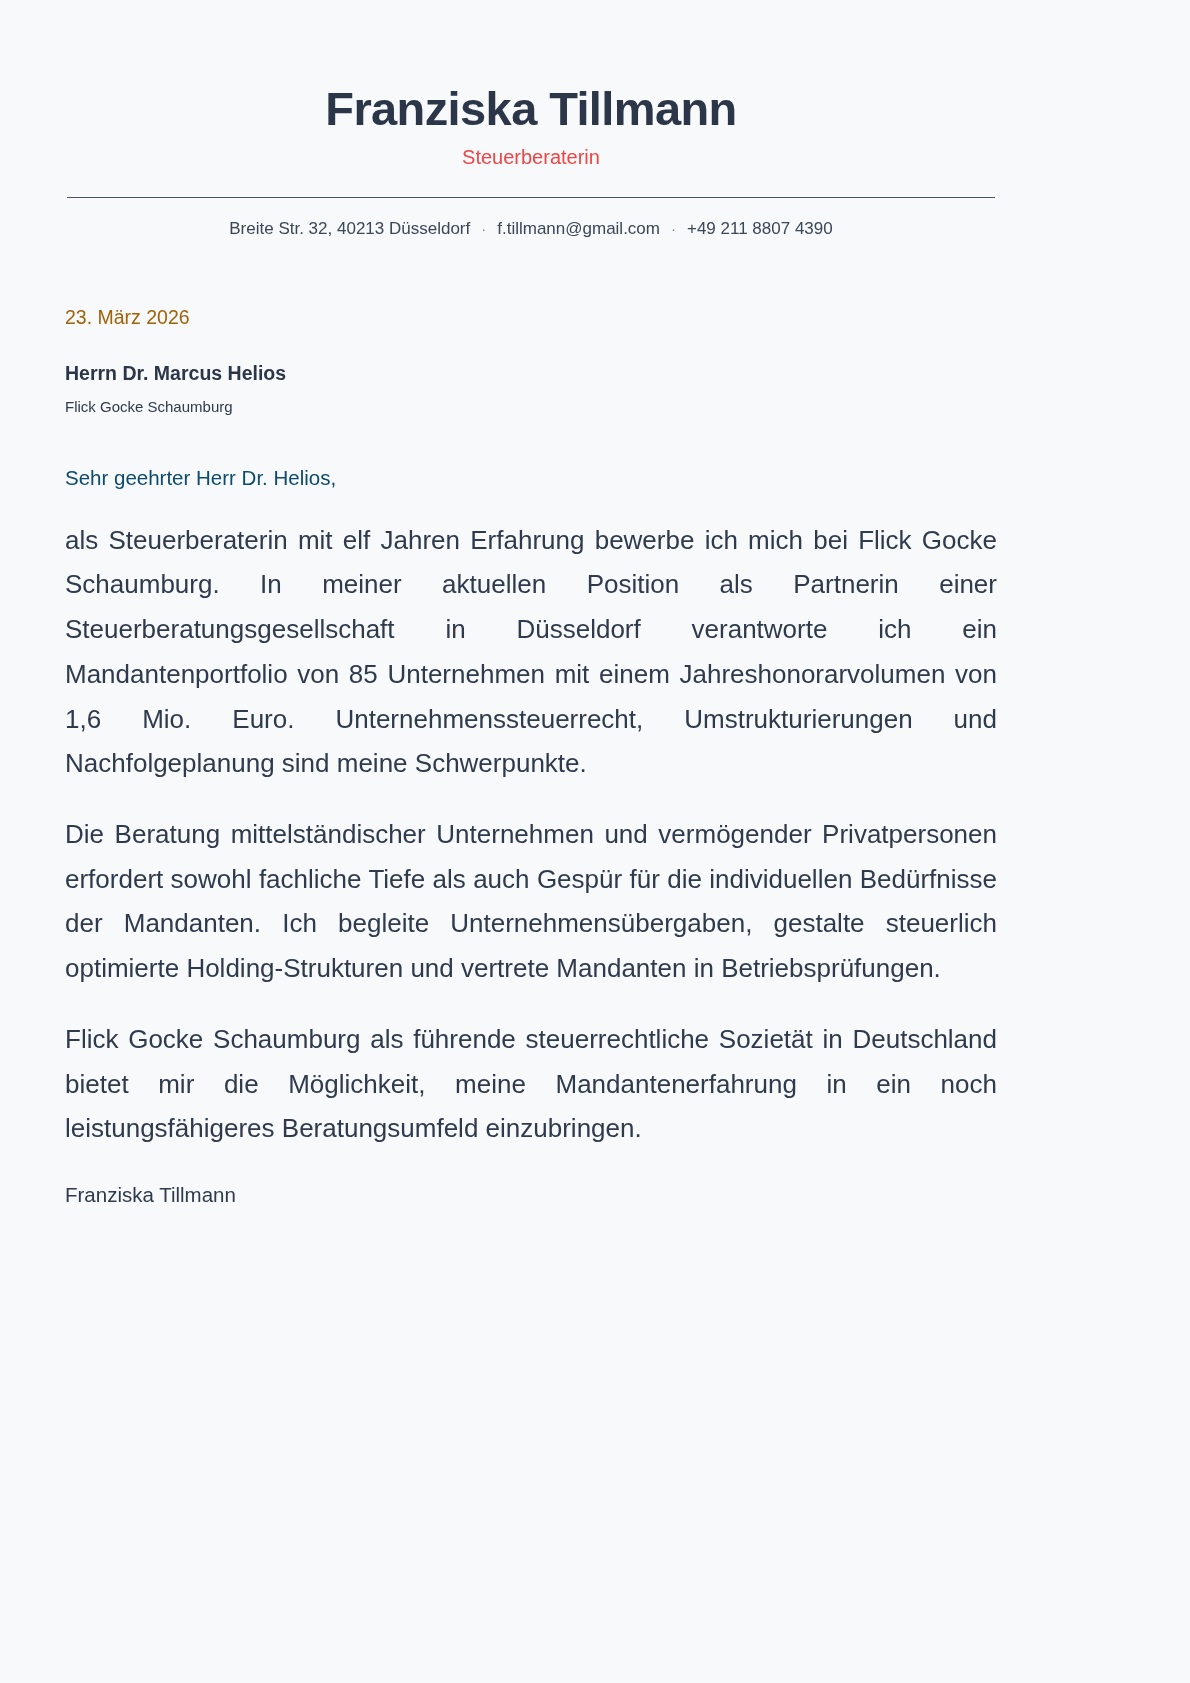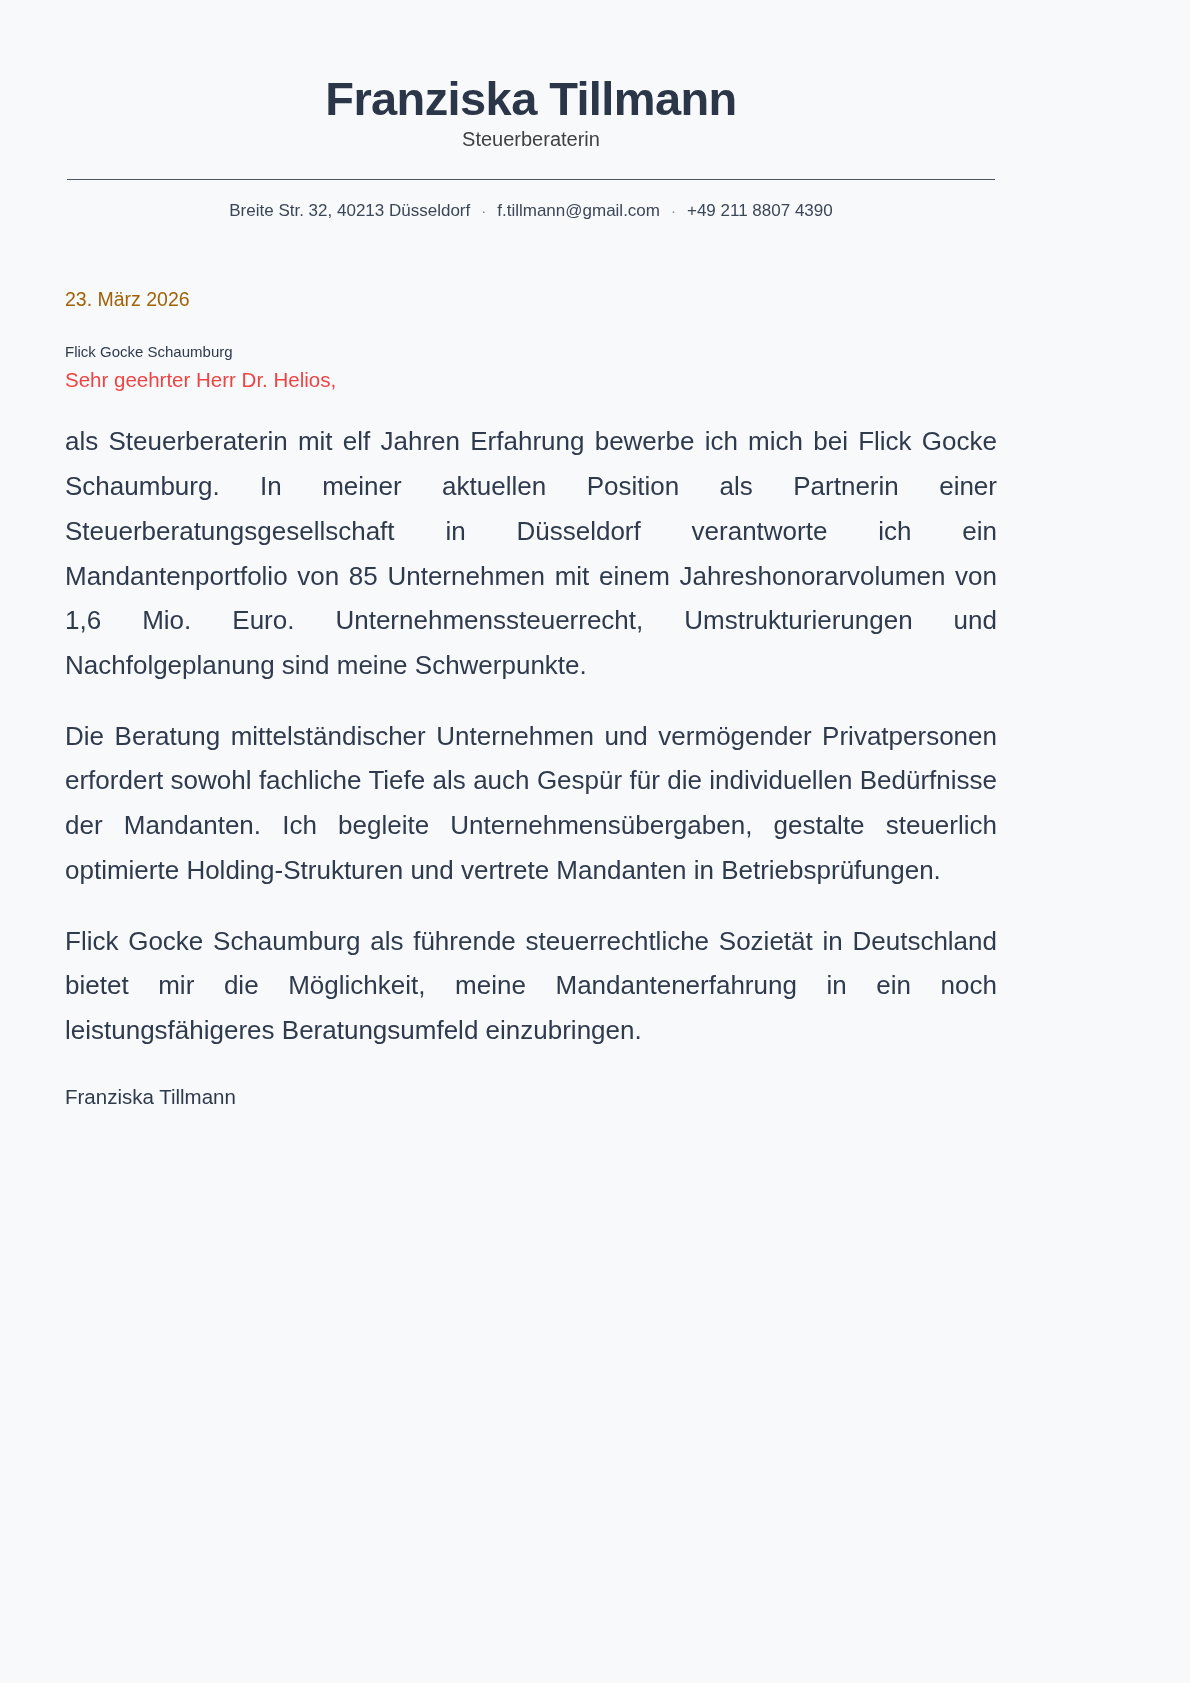--- a/index.html
+++ b/index.html
@@ -12,43 +12,43 @@
     background: #f7f9fb;
     font-family: "Liberation Sans", sans-serif;
     color: #2f3a4d;
     overflow: hidden;
   }
 
   .page {
     width: 1062px;
     height: 1683px;
     box-sizing: border-box;
-    padding: 0;
+    padding: 10px;
     background: #f7f9fb;
     position: relative;
   }
 
   
   .header {
     padding-top: 72px;
     text-align: center;
   }
   .name {
     font-size: 47px;
     font-weight: 700;
     letter-spacing: -0.6px;
     color: #2b3648;
     line-height: 1.15;
     margin: 0;
   }
   .jobtitle {
     font-size: 20px;
     font-weight: 400;
-    color: #404040;
-    margin-top: 0;
+    color: #ef4444;
+    margin-top: 8px;
     line-height: 1.3;
   }
   .rule {
     width: 928px;
     height: 1px;
     background: #4a5568;
     margin: 27px auto 0 auto;
   }
   .contact {
     margin-top: 19px;
@@ -88,22 +88,23 @@
     line-height: 1.5;
   }
   .recipient-company {
     font-size: 15px;
     font-weight: 400;
     color: #2f3a4d;
     line-height: 1.5;
     margin-top: 8px;
   }
   .salutation {
+    margin-top: 43px;
     font-size: 20.5px;
-    color: #ef4444;
+    color: #0c4a6e;
     line-height: 1.55;
   }
   .para {
     margin-top: 24px;
     font-size: 26px;
     color: #2f3a4d;
     line-height: 1.72;
     text-align: justify;
     text-justify: inter-word;
   }
@@ -139,20 +140,21 @@
       <span class="sep">·</span>
       <span>+49 211 8807 4390</span>
     </div>
   </div>
 
   <div class="content">
 
     <div class="date">23. März 2026</div>
 
     <div class="recipient-block">
+      <div class="recipient-name">Herrn Dr. Marcus Helios</div>
       <div class="recipient-company">Flick Gocke Schaumburg</div>
     </div>
 
     <div class="salutation">Sehr geehrter Herr Dr. Helios,</div>
 
     <p class="para">als Steuerberaterin mit elf Jahren Erfahrung bewerbe ich mich bei Flick Gocke Schaumburg. In meiner aktuellen Position als Partnerin einer Steuerberatungsgesellschaft in Düsseldorf verantworte ich ein Mandantenportfolio von 85 Unternehmen mit einem Jahreshonorarvolumen von 1,6 Mio. Euro. Unternehmenssteuerrecht, Umstrukturierungen und Nachfolgeplanung sind meine Schwerpunkte.</p>
 
     <p class="para">Die Beratung mittelständischer Unternehmen und vermögender Privatpersonen erfordert sowohl fachliche Tiefe als auch Gespür für die individuellen Bedürfnisse der Mandanten. Ich begleite Unternehmensübergaben, gestalte steuerlich optimierte Holding-Strukturen und vertrete Mandanten in Betriebsprüfungen.</p>
 
     <p class="para">Flick Gocke Schaumburg als führende steuerrechtliche Sozietät in Deutschland bietet mir die Möglichkeit, meine Mandantenerfahrung in ein noch leistungsfähigeres Beratungsumfeld einzubringen.</p>

